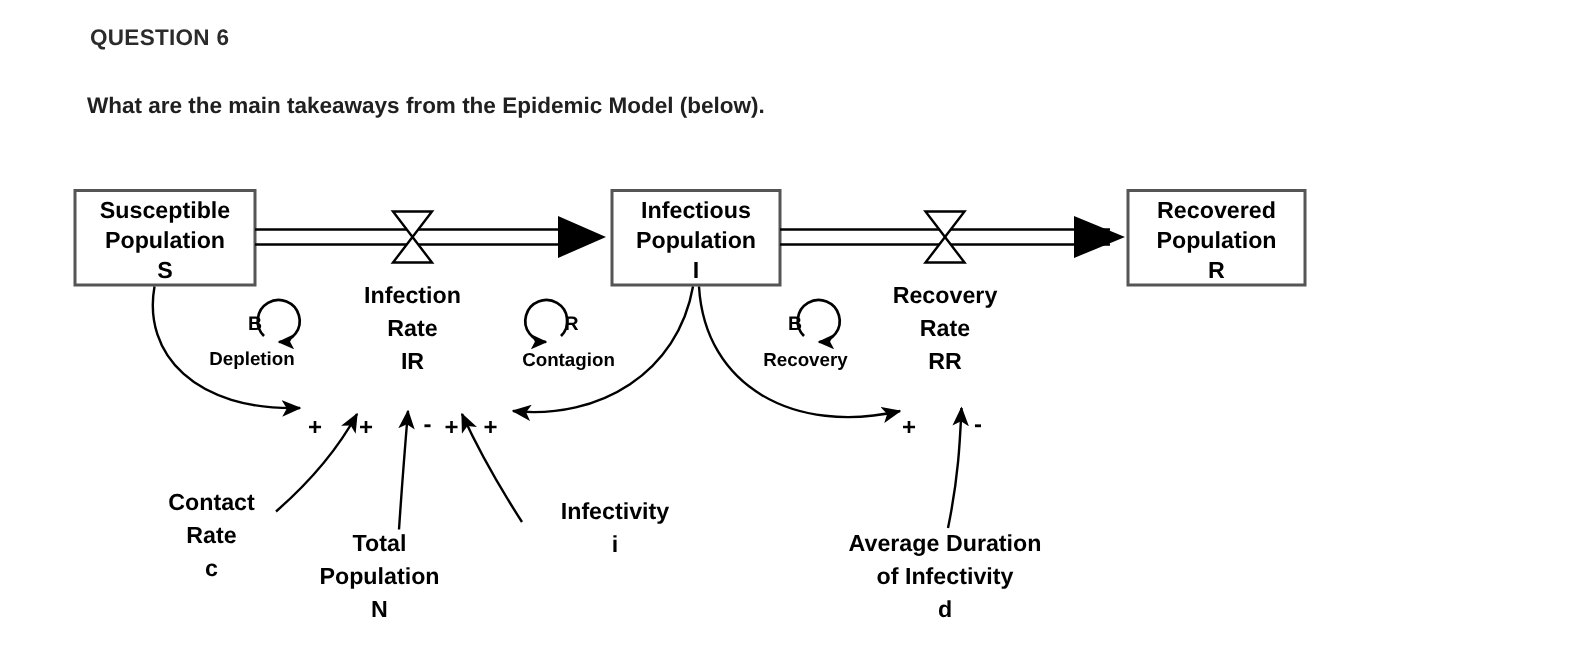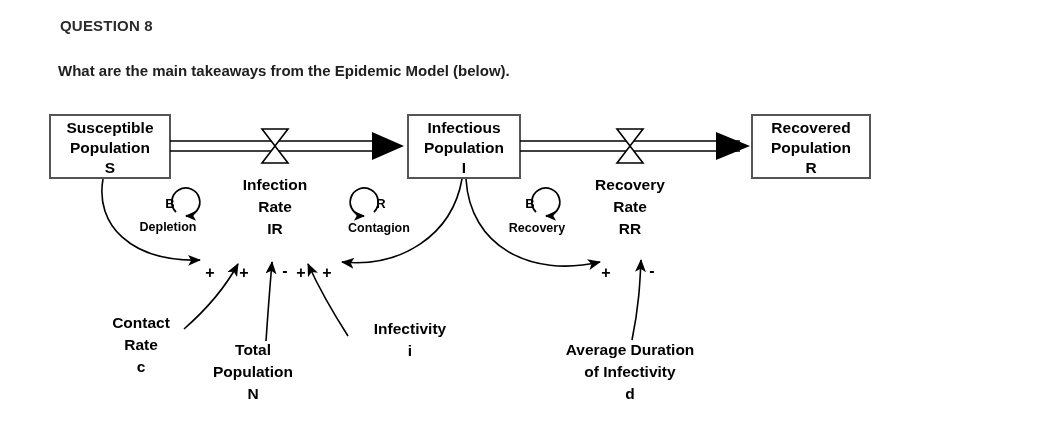--- a/index.html
+++ b/index.html
@@ -29,21 +29,21 @@
     left: 58px;
     top: 62px;
     font-size: 15px;
     font-weight: bold;
     color: #202020;
     white-space: nowrap;
   }
   #diagram-wrap {
     position: absolute;
     left: 0;
-    top: 96px;
+    top: 108px;
     width: 1060px;
     height: 336px;
     text-align: center;
   }
   svg.diagram {
     display: block;
     width: 1060px;
     height: 336px;
   }
   .stock-label {
@@ -79,21 +79,21 @@
   .sign {
     font-family: "Liberation Sans", sans-serif;
     font-weight: bold;
     font-size: 16px;
     fill: #000000;
   }
 </style>
 </head>
 <body>
 
-<div id="question-heading">QUESTION 8</div>
+<div id="question-heading">QUESTION 6</div>
 <div id="question-text">What are the main takeaways from the Epidemic Model (below).</div>
 
 <div id="diagram-wrap">
 <svg class="diagram" viewBox="0 0 1060 336" xmlns="http://www.w3.org/2000/svg">
   <defs>
     <marker id="solidArrow" markerWidth="11" markerHeight="9" refX="10.5" refY="4.5" orient="auto" markerUnits="userSpaceOnUse">
       <path d="M0,0 L11,4.5 L0,9 z" fill="#000000"></path>
     </marker>
     <marker id="curveArrow" markerWidth="13" markerHeight="11" refX="12" refY="5.5" orient="auto" markerUnits="userSpaceOnUse">
       <path d="M0,0 L13,5.5 L0,11 L3.2,5.5 z" fill="#000000"></path>

